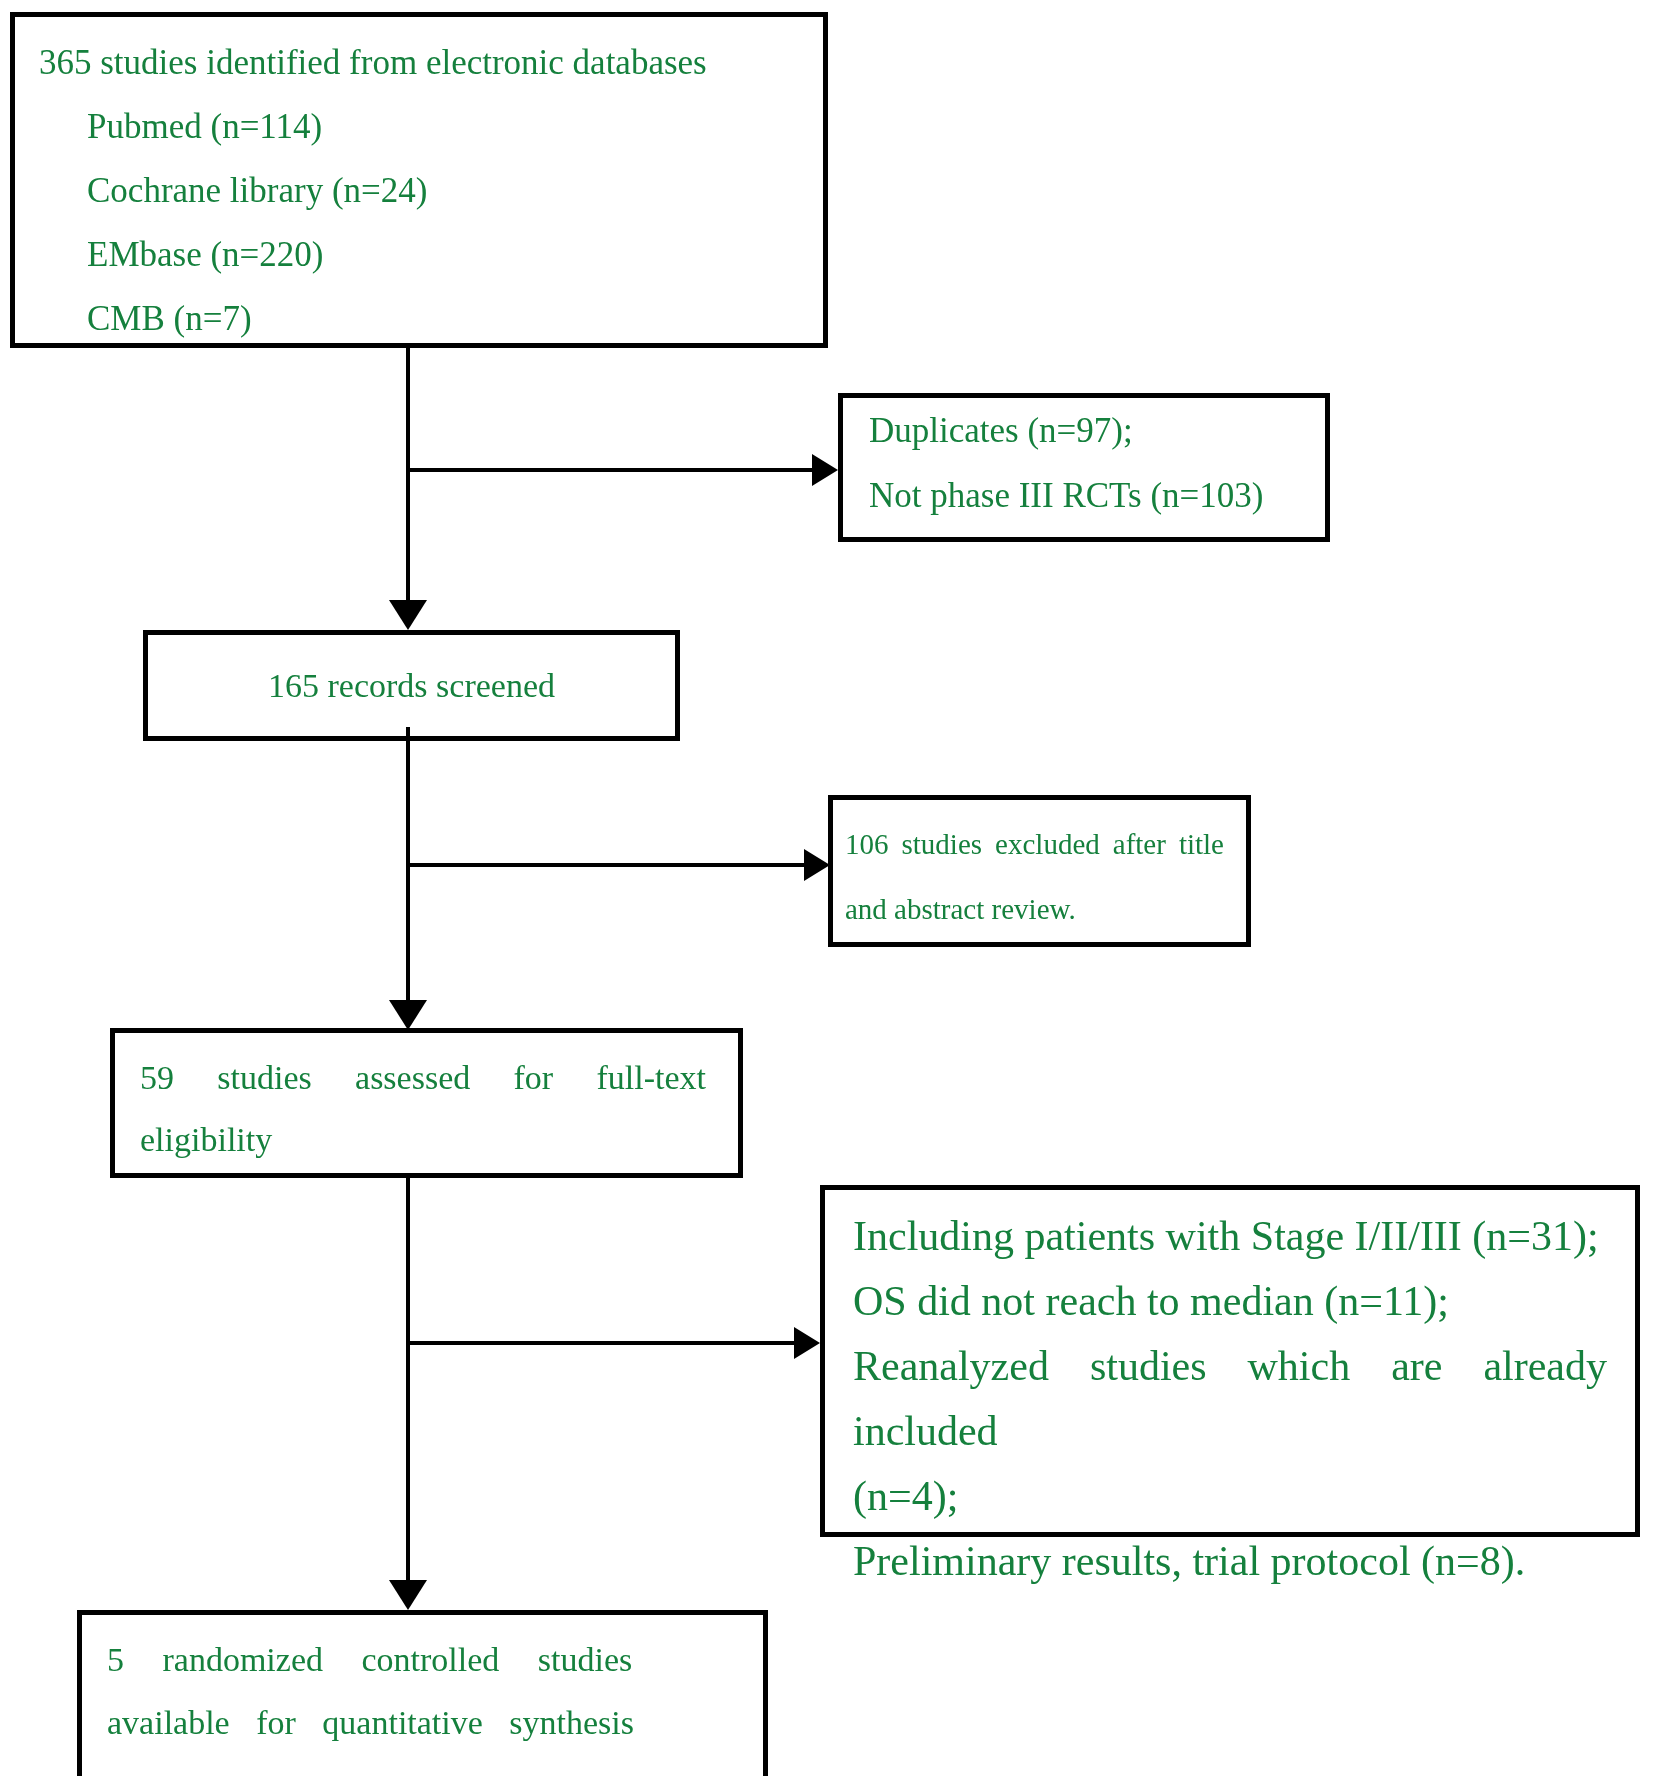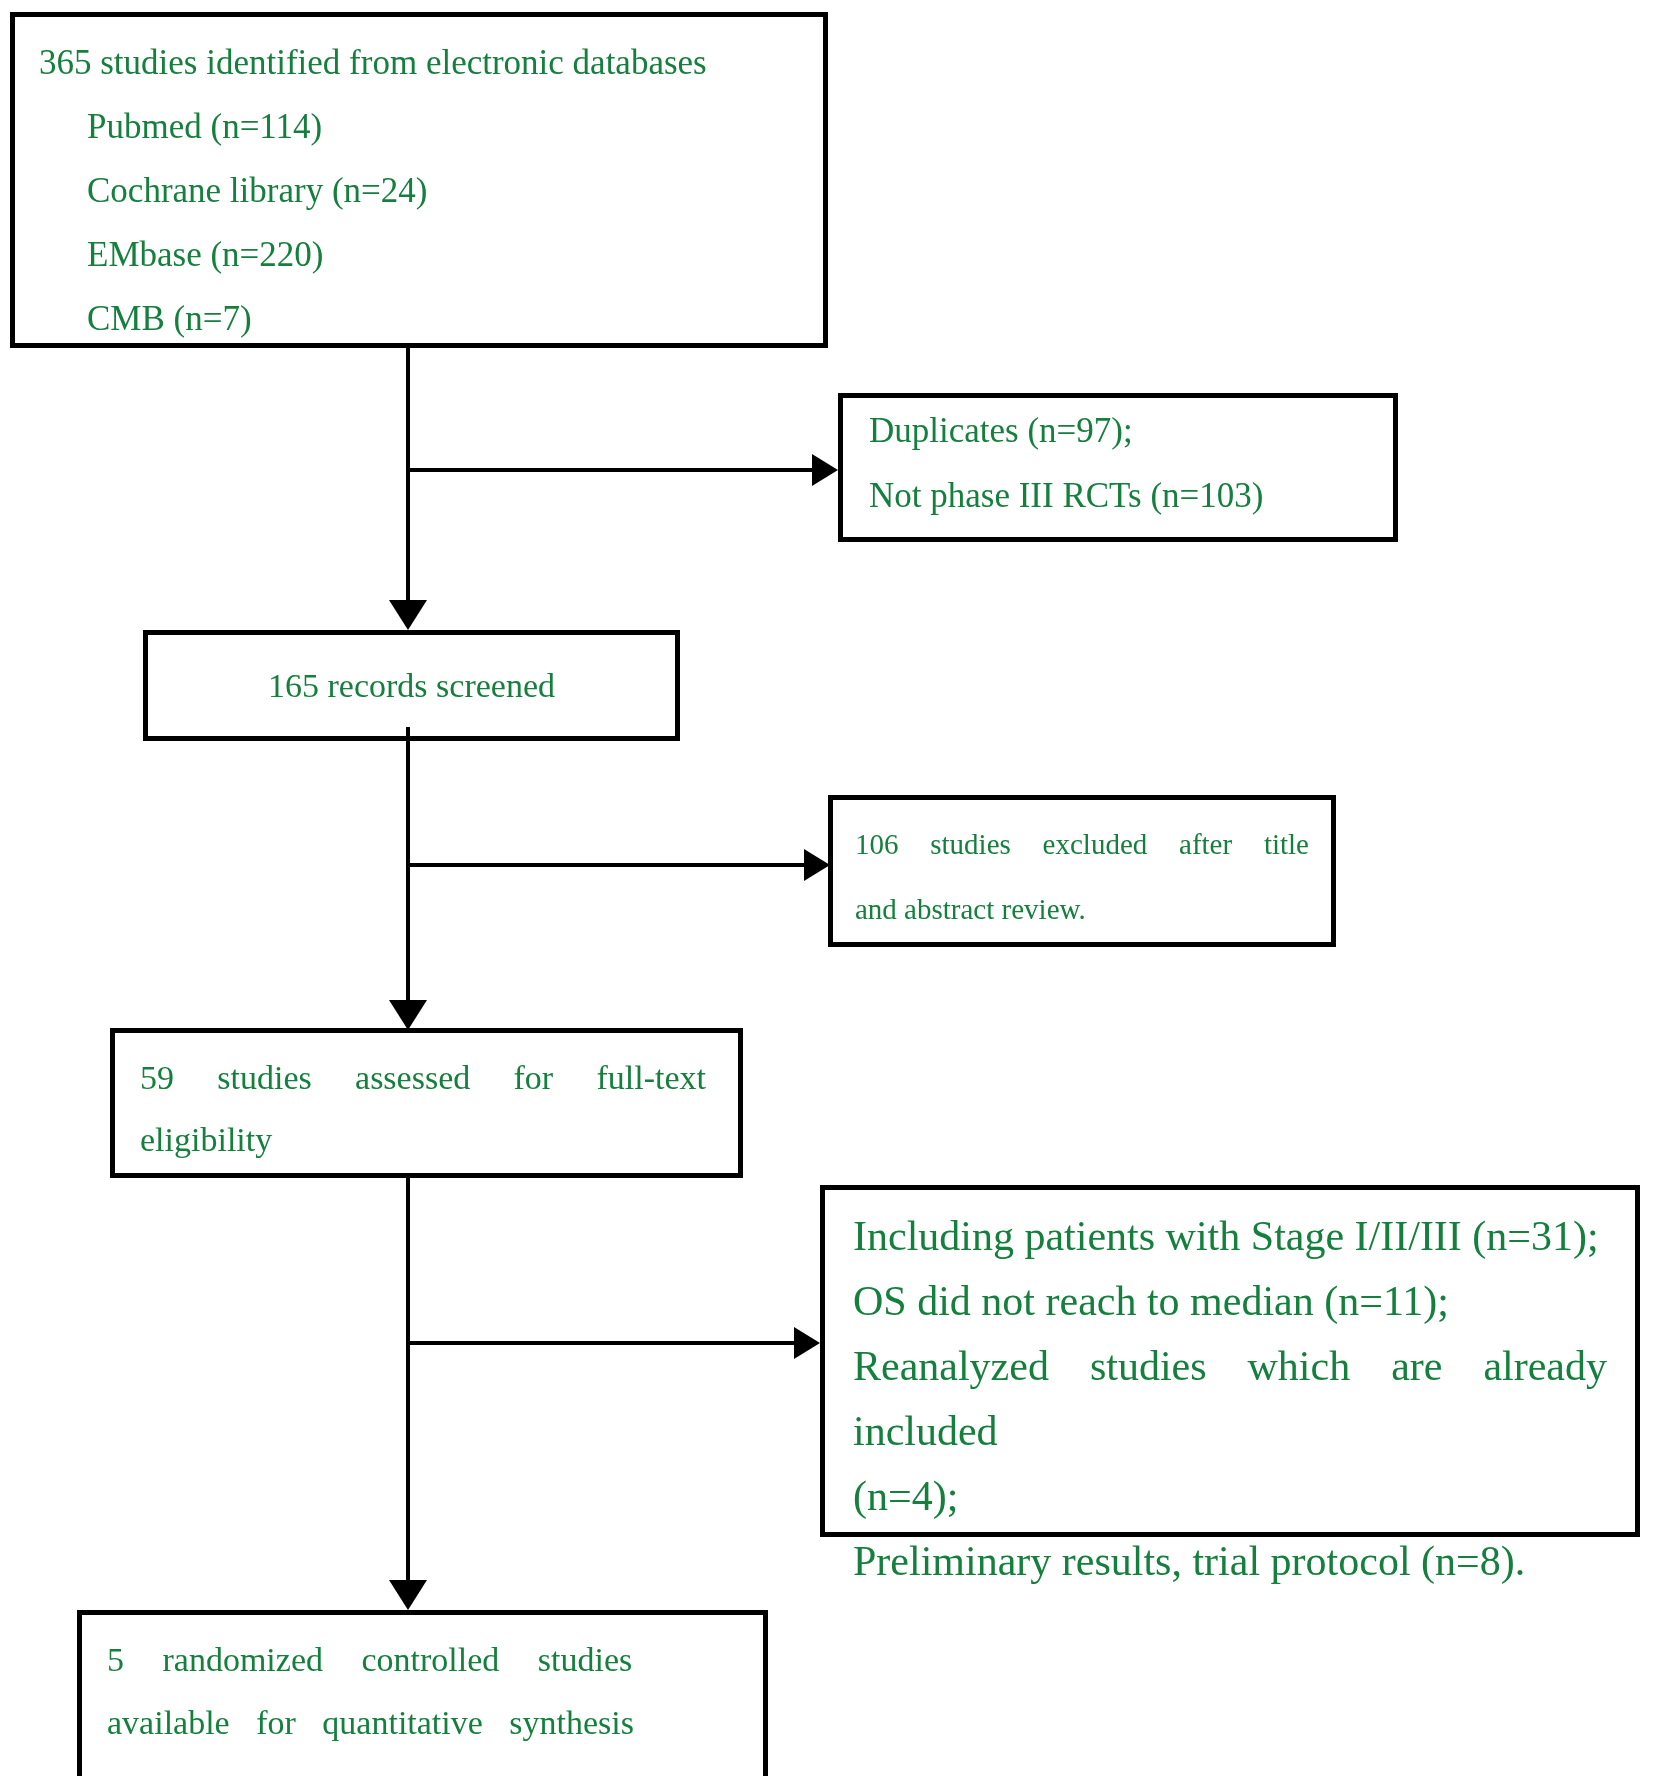--- a/index.html
+++ b/index.html
@@ -17,27 +17,27 @@
     background:#fff;
     box-sizing:border-box;
   }
   .line{display:block;white-space:nowrap;}
   .spread{ text-align:justify; text-align-last:justify; white-space:normal; }
   
   #b-ident{left:10px;top:12px;width:818px;height:336px;font-size:35px;padding:14px 24px 0 24px;}
   #b-ident .line{line-height:64px;}
   #b-ident .indent{margin-left:48px;}
   
-  #b-dup{left:838px;top:393px;width:560px;height:149px;font-size:35px;padding:0 26px 0 26px;}
+  #b-dup{left:838px;top:393px;width:492px;height:149px;font-size:35px;padding:0 26px 0 26px;}
   #b-dup .line{line-height:65px;}
   
   #b-screen{left:143px;top:630px;width:537px;height:111px;font-size:34px;
     display:flex;align-items:center;justify-content:center;}
   
-  #b-excl1{left:828px;top:795px;width:508px;height:152px;font-size:29px;padding:12px 22px 0 22px;}
+  #b-excl1{left:828px;top:795px;width:423px;height:152px;font-size:29px;padding:12px 22px 0 12px;}
   #b-excl1 .line{line-height:65px;}
   
   #b-full{left:110px;top:1028px;width:633px;height:150px;font-size:34px;padding:14px 32px 0 25px;}
   #b-full .line{line-height:62px;}
   
   #b-excl2{left:820px;top:1185px;width:820px;height:352px;font-size:42px;padding:14px 28px 0 28px;}
   #b-excl2 .line{line-height:65px;}
   
   #b-final{left:77px;top:1610px;width:691px;height:192px;font-size:34px;padding:13px 25px 0 25px;}
   #b-final .line{line-height:63px;}

